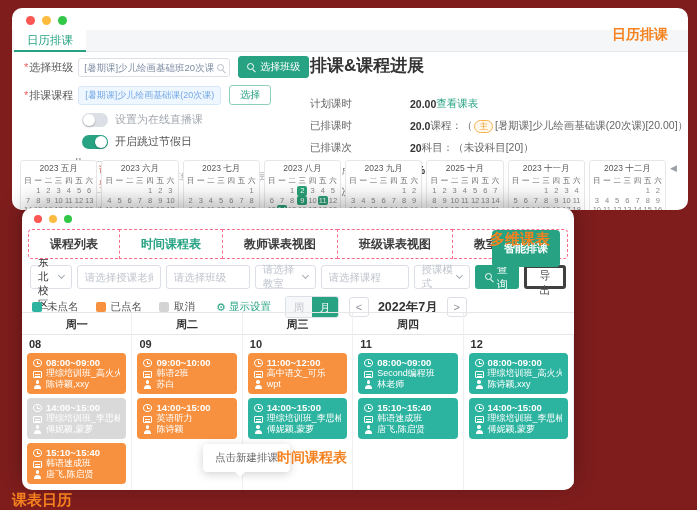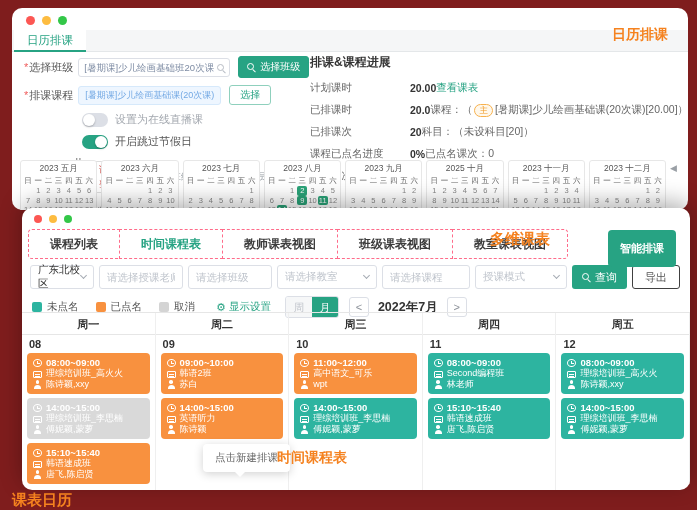--- a/index.html
+++ b/index.html
@@ -3,21 +3,21 @@
 <meta charset="utf-8">
 <style>
 *{margin:0;padding:0;box-sizing:border-box}
 html,body{width:697px;height:510px;overflow:hidden;background:#050505}
 body{font-family:"Liberation Sans","DejaVu Sans",sans-serif}
 .stage{position:relative;width:697px;height:510px;background:#7f1d1d;overflow:hidden}
 
 
 .win{position:absolute;background:#fff;border-radius:10px;overflow:hidden}
 .win1{left:12px;top:8px;width:676px;height:202px;z-index:1}
-.win2{left:22px;top:208px;width:668px;height:282px;z-index:10;box-shadow:0 -6px 22px rgba(0,0,0,.3)}
+.win2{left:22px;top:208px;width:552px;height:282px;z-index:10;box-shadow:0 -6px 22px rgba(0,0,0,.3)}
 .titlebar{display:flex;align-items:center;gap:7px;padding:8px 0 5px 14px}
 .dot{width:9px;height:9px;border-radius:50%}
 .dot.r{background:#fc5753}.dot.y{background:#fdbc40}.dot.g{background:#33c748}
 .win2 .titlebar{padding:7px 0 4px 12px}
 .win2 .dot{width:8px;height:8px}
 
 
 .tabbar1{height:22px;background:#f5f6f7;border-bottom:1px solid #e4e7e9;position:relative}
 .tab1{position:absolute;left:2px;top:0;height:22px;line-height:21px;padding:0 13px;background:#fff;
  color:#27a383;font-size:11.5px;border-bottom:2px solid #27a383}
@@ -43,21 +43,21 @@
 .btn-adjust{border:1px solid #ddd;border-radius:3px;color:#cf5550;font-size:10px;padding:1px 8px;margin:0 6px;background:#fff}
 .hint{color:#9aa0a6;font-size:9.5px;white-space:nowrap}
 .leg1{display:flex;align-items:center;gap:16px;font-size:10px;color:#666;margin-top:3px}
 .leg1 .sw{display:inline-block;width:8px;height:8px;border-radius:1px;margin-right:4px;vertical-align:-1px}
 .sw.optional{background:#fff;border:1px solid #c9c9c9}
 .sw.selected{background:#2aa378}
 .sw.holiday{background:#e85454}
 
 
 .progress{position:absolute;left:298px;top:46px;width:372px}
-.ptitle{font-size:12px;font-weight:bold;color:#333;margin-bottom:10px}
+.ptitle{font-size:17px;font-weight:bold;color:#333;margin-bottom:20px}
 .prow{display:flex;align-items:center;margin-bottom:8px;font-size:10.5px;color:#666;white-space:nowrap}
 .plab{flex:0 0 100px}
 .pval{font-weight:bold;color:#333;margin-right:0}
 .plink{color:#27a383;cursor:pointer}
 .pextra{color:#666}
 .pbadge{display:inline-block;border:1px solid #f7b14d;color:#f09b28;background:#fff8ec;border-radius:8px;
  font-size:8.5px;line-height:11px;padding:0 4px;margin:0 2px}
 
 
 .calstrip{position:absolute;left:8px;top:152px;width:660px;display:flex;gap:4px;align-items:flex-start}
@@ -85,21 +85,21 @@
  align-items:center;padding:0 7px;background:#fff;color:#333}
 .finp{color:#333}
 .finp::placeholder{color:#bfc4cc}
 .fsel.ph{color:#bfc4cc}
 .chev{width:5px;height:5px;border-right:1px solid #a6abb3;border-bottom:1px solid #a6abb3;
  transform:rotate(45deg);margin-left:auto;margin-top:-3px;flex:0 0 auto}
 .w-campus{width:64px}.w-teacher{width:84px}.w-class{width:84px}.w-room{width:100px}
 .w-course{width:88px}.w-mode{width:92px}
 .btn-search{height:24px;background:#27a383;color:#fff;border:none;border-radius:3px;font-size:11px;
  padding:0 10px;display:inline-flex;align-items:center;gap:4px;cursor:pointer}
-.btn-export{height:24px;background:#fff;color:#555;border:1px solid #404040;border-radius:3px;
+.btn-export{height:24px;background:#fff;color:#555;border:3px solid #404040;border-radius:3px;
  font-size:11px;padding:0 12px;cursor:pointer}
 
 
 .legbar{display:flex;align-items:center;padding:7px 10px 5px;font-size:10.5px;color:#555}
 .leg2{display:flex;align-items:center;margin-right:17px}
 .leg2 .sw2{width:10px;height:10px;border-radius:2px;margin-right:5px}
 .settings{color:#27a383;display:flex;align-items:center;gap:3px;margin:0 14px 0 4px;cursor:pointer}
 .gear{font-size:11px;line-height:10px}
 .seg{display:flex;border:1px solid #dcdfe6;border-radius:3px;overflow:hidden;margin-right:10px}
 .seg .s{width:26px;height:20px;line-height:20px;text-align:center;font-size:10.5px;cursor:pointer}
@@ -573,21 +573,20 @@
       <span class="datelab">2022年7月</span>
       <span class="navbtn">&gt;</span>
     </div>
 
     <div class="grid">
       <div class="ghead" id="grid-head">
           <div class="hc">周一</div>
           <div class="hc">周二</div>
           <div class="hc">周三</div>
           <div class="hc">周四</div>
-          <div class="hc">周五</div>
         </div>
       <div class="gbody" id="grid-body">
           <div class="gcol">
             <div class="gdate">08</div>
             <div class="cards">
               <div class="card named">
                 <div class="ln t">
                   <i class="ic ic-clock"></i>
                   <span>08:00~09:00</span>
                 </div>

